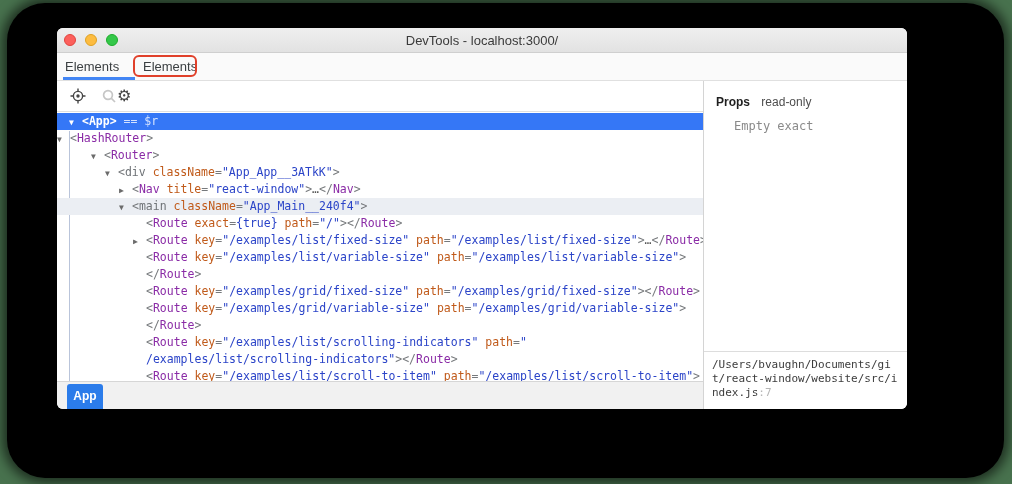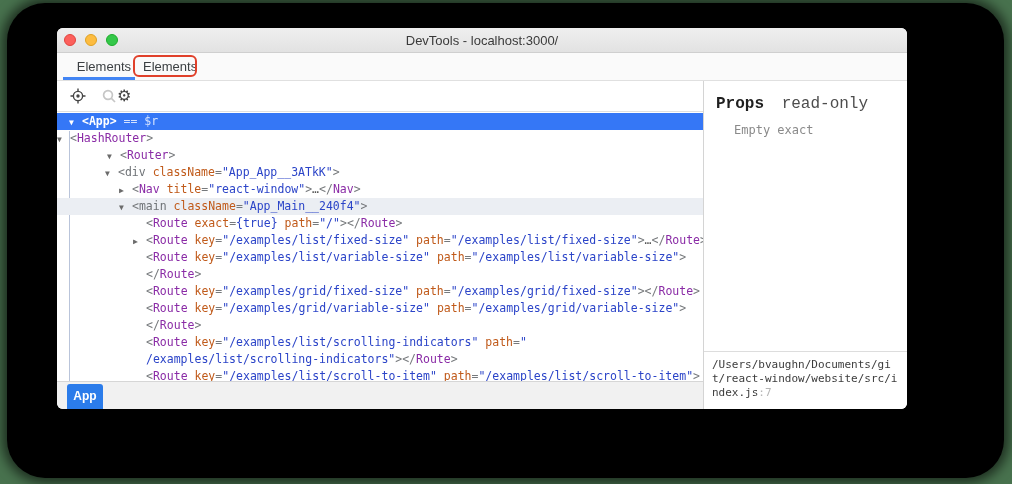--- a/index.html
+++ b/index.html
@@ -28,21 +28,21 @@
   .lights{position:absolute;left:7px;top:6px;display:flex;gap:9px}
   .light{width:12px;height:12px;border-radius:50%}
   .light.red{background:#fc605c;border:1px solid #e0443e}
   .light.yellow{background:#fdbc40;border:1px solid #dea123}
   .light.green{background:#34c749;border:1px solid #1ead2c}
   .title{position:absolute;left:0;right:0;top:0;height:25px;line-height:25px;text-align:center;
     font-size:13px;color:#3a3a3a}
 
   
   .tabbar{height:28px;flex:0 0 28px;background:#fafafa;border-bottom:1px solid #e0e0e0;position:relative}
-  .tab{position:absolute;top:0;height:27px;line-height:27px;font-size:13px;color:#3c4043;text-align:right}
+  .tab{position:absolute;top:0;height:27px;line-height:27px;font-size:13px;color:#3c4043;text-align:left}
   .tab-elements{left:8px;width:66px}
   .tab-elements .underline{position:absolute;left:-2px;right:-4px;bottom:0;height:3px;
     background:var(--color-tab-underline-blue)}
   .tab-profiler{left:86px;width:46px}
   .annotation-box{position:absolute;left:76px;top:2px;width:64px;height:22px;border:2px solid var(--color-annotation-red);
     border-radius:6px;pointer-events:none}
 
   
   .main{flex:1;display:flex;min-height:0}
   .left-col{width:646px;flex:0 0 646px;display:flex;flex-direction:column;min-height:0}
@@ -76,21 +76,21 @@
   .trow.sel span{color:#fff !important;font-weight:bold}
   .trow.sel .tk-meta{color:#d3e2ff !important;font-weight:normal}
   .trow.hov{background:#ebeef3}
 
   
   .bottombar{height:28px;flex:0 0 28px;background:#f1f1f1;border-top:1px solid #d6d6d6;display:flex;align-items:flex-end}
   .owner-badge{margin-left:10px;width:36px;height:25px;background:var(--color-badge-blue);border-radius:3px 3px 0 0;
     color:#fff;font-size:12px;font-weight:bold;text-align:center;line-height:24px}
 
   
-  .props-head{padding:14px 0 0 12px;font-family:Liberation Mono, monospace;font-size:16px;color:#222}
+  .props-head{padding:14px 0 0 12px;font-family:Liberation Sans, sans-serif;font-size:12px;color:#222}
   .props-title{font-weight:bold;color:#1f1f1f}
   .props-mode{color:#4d4d4d;margin-left:8px}
   .props-empty{padding:10px 0 0 30px;font-family:"DejaVu Sans Mono",monospace;font-size:12px;color:#8a8a8a}
   .source-box{margin-top:auto;border-top:1px solid #ddd;padding:6px 4px 9px 8px;width:100%;
     font-family:"DejaVu Sans Mono",monospace;font-size:11px;line-height:14px;color:#3c3c3c;
     word-break:break-all}
   .source-line{color:#b5b5b5}
 
   svg{display:block}
 </style>
@@ -142,21 +142,21 @@
             <line x1="10.4" y1="10.4" x2="14" y2="14" stroke="#c6c6c6" stroke-width="1.7"></line>
           </svg>
         </span>
         <span class="gear">⚙</span>
       </div>
 
       <div class="tree">
         <div class="guide"></div>
       <div class="trow sel" style="padding-left: 12px;"><span class="exp">▼</span><span class="tk-p">&lt;</span><span class="tk-tag">App</span><span class="tk-p">&gt;</span><span class="tk-meta"> == $r</span></div>
           <div class="trow" style=""><span class="exp">▼</span><span class="tk-p">&lt;</span><span class="tk-tag">HashRouter</span><span class="tk-p">&gt;</span></div>
-          <div class="trow" style="padding-left: 50px;"><span class="exp">▼</span><span class="tk-p">&lt;</span><span class="tk-tag">Router</span><span class="tk-p">&gt;</span></div>
+          <div class="trow" style="padding-left: 34px;"><span class="exp">▼</span><span class="tk-p">&lt;</span><span class="tk-tag">Router</span><span class="tk-p">&gt;</span></div>
           <div class="trow" style="padding-left: 48px;"><span class="exp">▼</span><span class="tk-p">&lt;</span><span class="tk-el">div</span><span class="tk-p"> </span><span class="tk-attr">className</span><span class="tk-p">=</span><span class="tk-val">"App_App__3ATkK"</span><span class="tk-p">&gt;</span></div>
           <div class="trow" style="padding-left: 62px;"><span class="exp">▶</span><span class="tk-p">&lt;</span><span class="tk-tag">Nav</span><span class="tk-p"> </span><span class="tk-attr">title</span><span class="tk-p">=</span><span class="tk-val">"react-window"</span><span class="tk-p">&gt;</span><span class="tk-ell">…</span><span class="tk-p">&lt;/</span><span class="tk-tag">Nav</span><span class="tk-p">&gt;</span></div>
           <div class="trow hov" style="padding-left: 62px;"><span class="exp">▼</span><span class="tk-p">&lt;</span><span class="tk-el">main</span><span class="tk-p"> </span><span class="tk-attr">className</span><span class="tk-p">=</span><span class="tk-val">"App_Main__240f4"</span><span class="tk-p">&gt;</span></div>
           <div class="trow" style="padding-left: 76px;"><span class="exp"></span><span class="tk-p">&lt;</span><span class="tk-tag">Route</span><span class="tk-p"> </span><span class="tk-attr">exact</span><span class="tk-p">=</span><span class="tk-bool">{true}</span><span class="tk-p"> </span><span class="tk-attr">path</span><span class="tk-p">=</span><span class="tk-val">"/"</span><span class="tk-p">&gt;&lt;/</span><span class="tk-tag">Route</span><span class="tk-p">&gt;</span></div>
           <div class="trow" style="padding-left: 76px;"><span class="exp">▶</span><span class="tk-p">&lt;</span><span class="tk-tag">Route</span><span class="tk-p"> </span><span class="tk-attr">key</span><span class="tk-p">=</span><span class="tk-val">"/examples/list/fixed-size"</span><span class="tk-p"> </span><span class="tk-attr">path</span><span class="tk-p">=</span><span class="tk-val">"/examples/list/fixed-size"</span><span class="tk-p">&gt;</span><span class="tk-ell">…</span><span class="tk-p">&lt;/</span><span class="tk-tag">Route</span><span class="tk-p">&gt;</span></div>
           <div class="trow" style="padding-left: 76px;"><span class="exp"></span><span class="tk-p">&lt;</span><span class="tk-tag">Route</span><span class="tk-p"> </span><span class="tk-attr">key</span><span class="tk-p">=</span><span class="tk-val">"/examples/list/variable-size"</span><span class="tk-p"> </span><span class="tk-attr">path</span><span class="tk-p">=</span><span class="tk-val">"/examples/list/variable-size"</span><span class="tk-p">&gt;</span></div>
           <div class="trow" style="padding-left: 76px;"><span class="exp"></span><span class="tk-p">&lt;/</span><span class="tk-tag">Route</span><span class="tk-p">&gt;</span></div>
           <div class="trow" style="padding-left: 76px;"><span class="exp"></span><span class="tk-p">&lt;</span><span class="tk-tag">Route</span><span class="tk-p"> </span><span class="tk-attr">key</span><span class="tk-p">=</span><span class="tk-val">"/examples/grid/fixed-size"</span><span class="tk-p"> </span><span class="tk-attr">path</span><span class="tk-p">=</span><span class="tk-val">"/examples/grid/fixed-size"</span><span class="tk-p">&gt;&lt;/</span><span class="tk-tag">Route</span><span class="tk-p">&gt;</span></div>
           <div class="trow" style="padding-left: 76px;"><span class="exp"></span><span class="tk-p">&lt;</span><span class="tk-tag">Route</span><span class="tk-p"> </span><span class="tk-attr">key</span><span class="tk-p">=</span><span class="tk-val">"/examples/grid/variable-size"</span><span class="tk-p"> </span><span class="tk-attr">path</span><span class="tk-p">=</span><span class="tk-val">"/examples/grid/variable-size"</span><span class="tk-p">&gt;</span></div>
           <div class="trow" style="padding-left: 76px;"><span class="exp"></span><span class="tk-p">&lt;/</span><span class="tk-tag">Route</span><span class="tk-p">&gt;</span></div>

